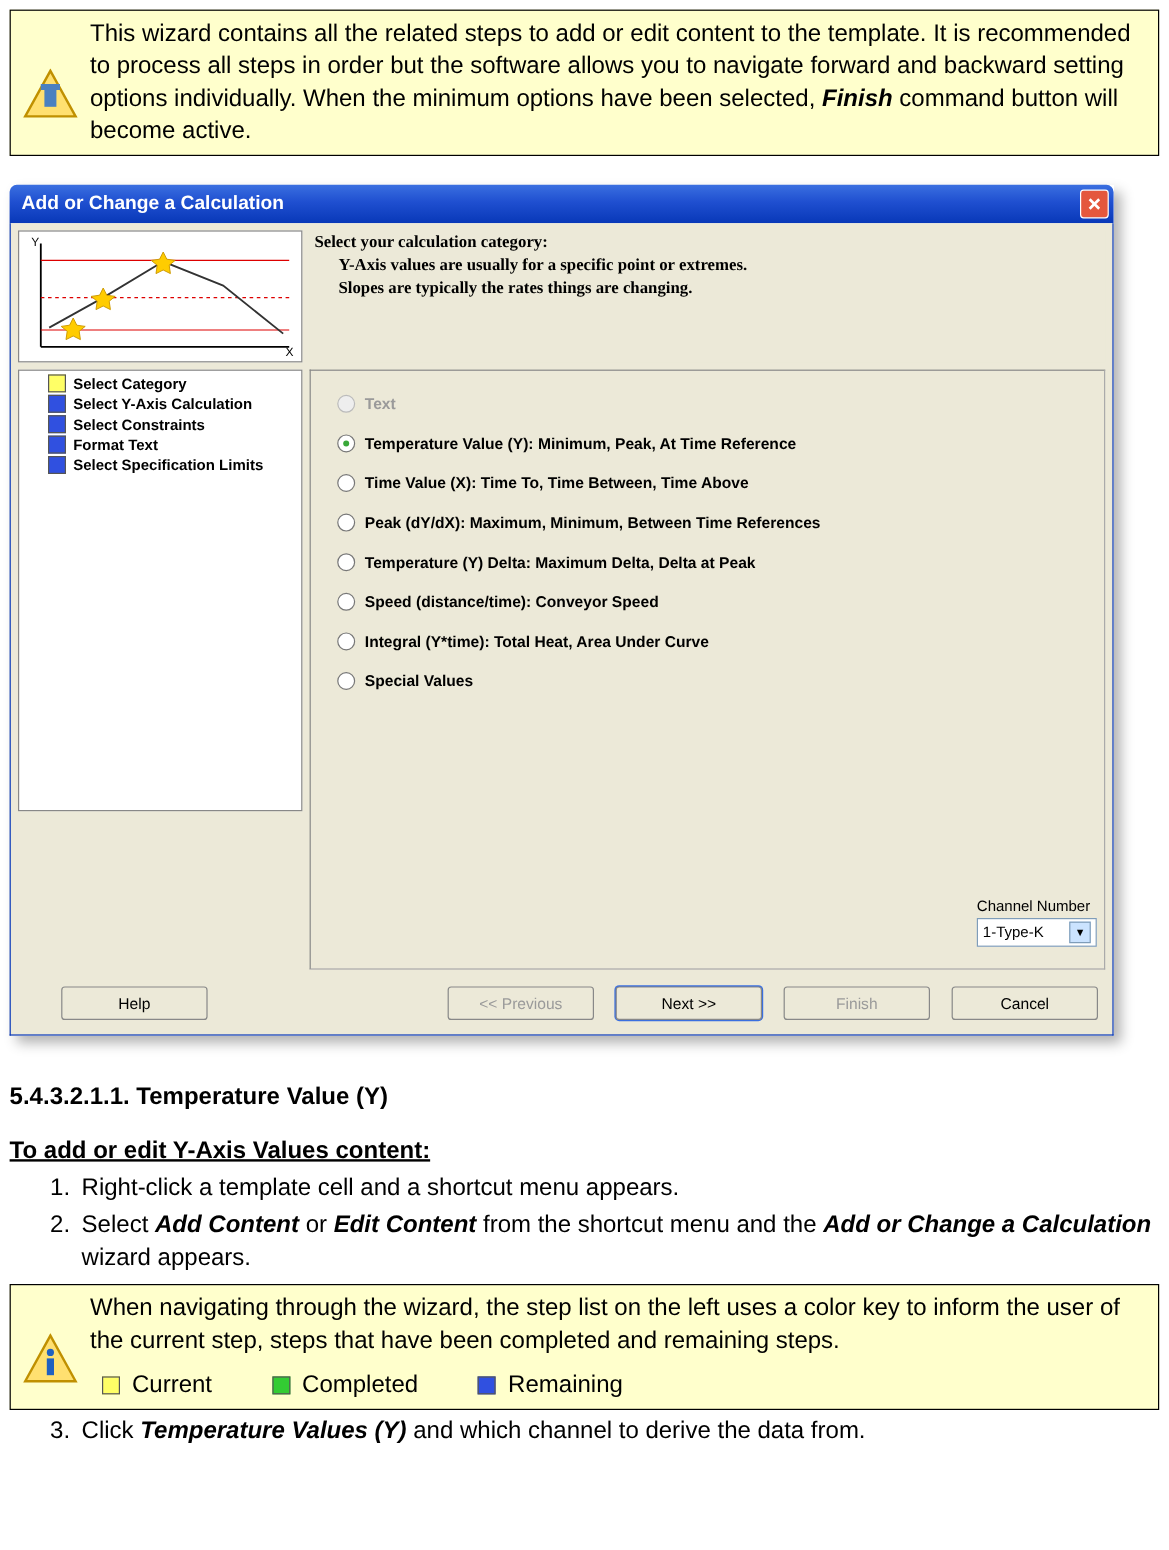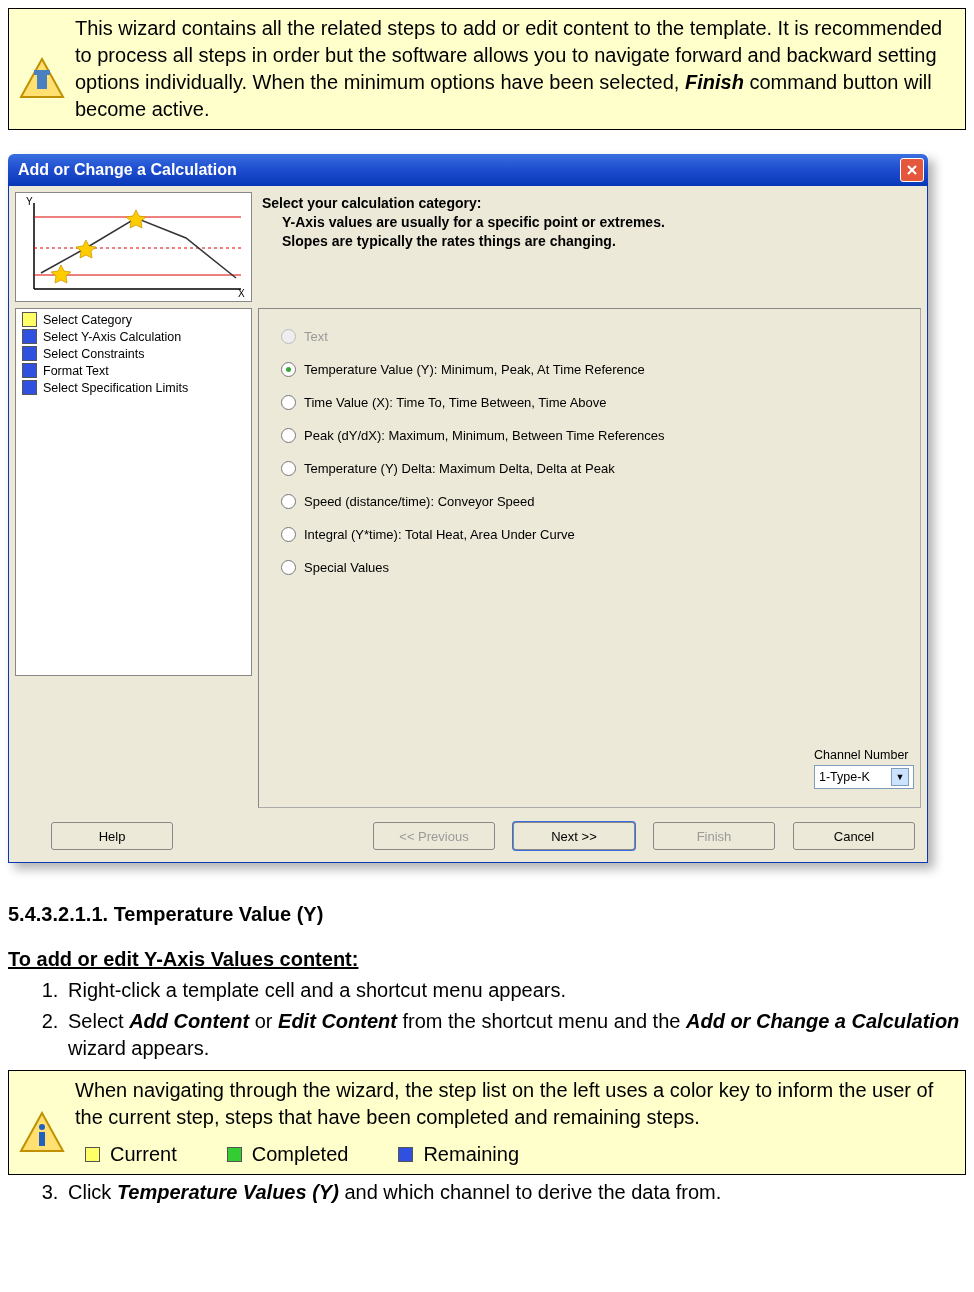--- a/index.html
+++ b/index.html
@@ -75,40 +75,41 @@
     background: #fff;
     border: 1px solid #888;
     width: 235px;
     height: 108px;
     position: relative;
     flex-shrink: 0;
   }
   .instr-box {
     flex: 1;
     background: #ece9d8;
-    font-family: Liberation Sans, sans-serif;
+    font-family: Liberation Serif, serif;
     font-weight: bold;
     font-size: 14px;
     line-height: 1.35;
     padding: 2px 4px;
   }
   .steps-box {
     background: #fff;
     border: 1px solid #888;
     width: 235px;
     height: 362px;
     margin-top: 6px;
     padding: 2px 0;
     font-size: 12.5px;
   }
   .step-item {
     display: flex;
     align-items: center;
     gap: 6px;
-    padding: 1px 6px;
+    padding: 1px 24px;
+    font-weight: bold;
   }
   .sq {
     width: 13px; height: 13px;
     border: 1px solid #555;
     flex-shrink: 0;
   }
   .sq.yellow { background: #ffff66; }
   .sq.blue { background: #3050e0; }
   .sq.green { background: #33cc33; }
   .radio-area {
@@ -122,20 +123,21 @@
     padding: 14px 16px;
     position: relative;
     font-family: Tahoma, sans-serif;
     font-size: 13px;
   }
   .radio-row {
     display: flex;
     align-items: flex-start;
     gap: 8px;
     margin: 6px 0 18px 6px;
+    font-weight: bold;
   }
   .radio-row.disabled { color: #9a9a9a; }
   .radio-dot {
     width: 13px; height: 13px;
     border: 1px solid #777;
     border-radius: 50%;
     background: #fff;
     display: inline-flex;
     align-items: center;
     justify-content: center;

